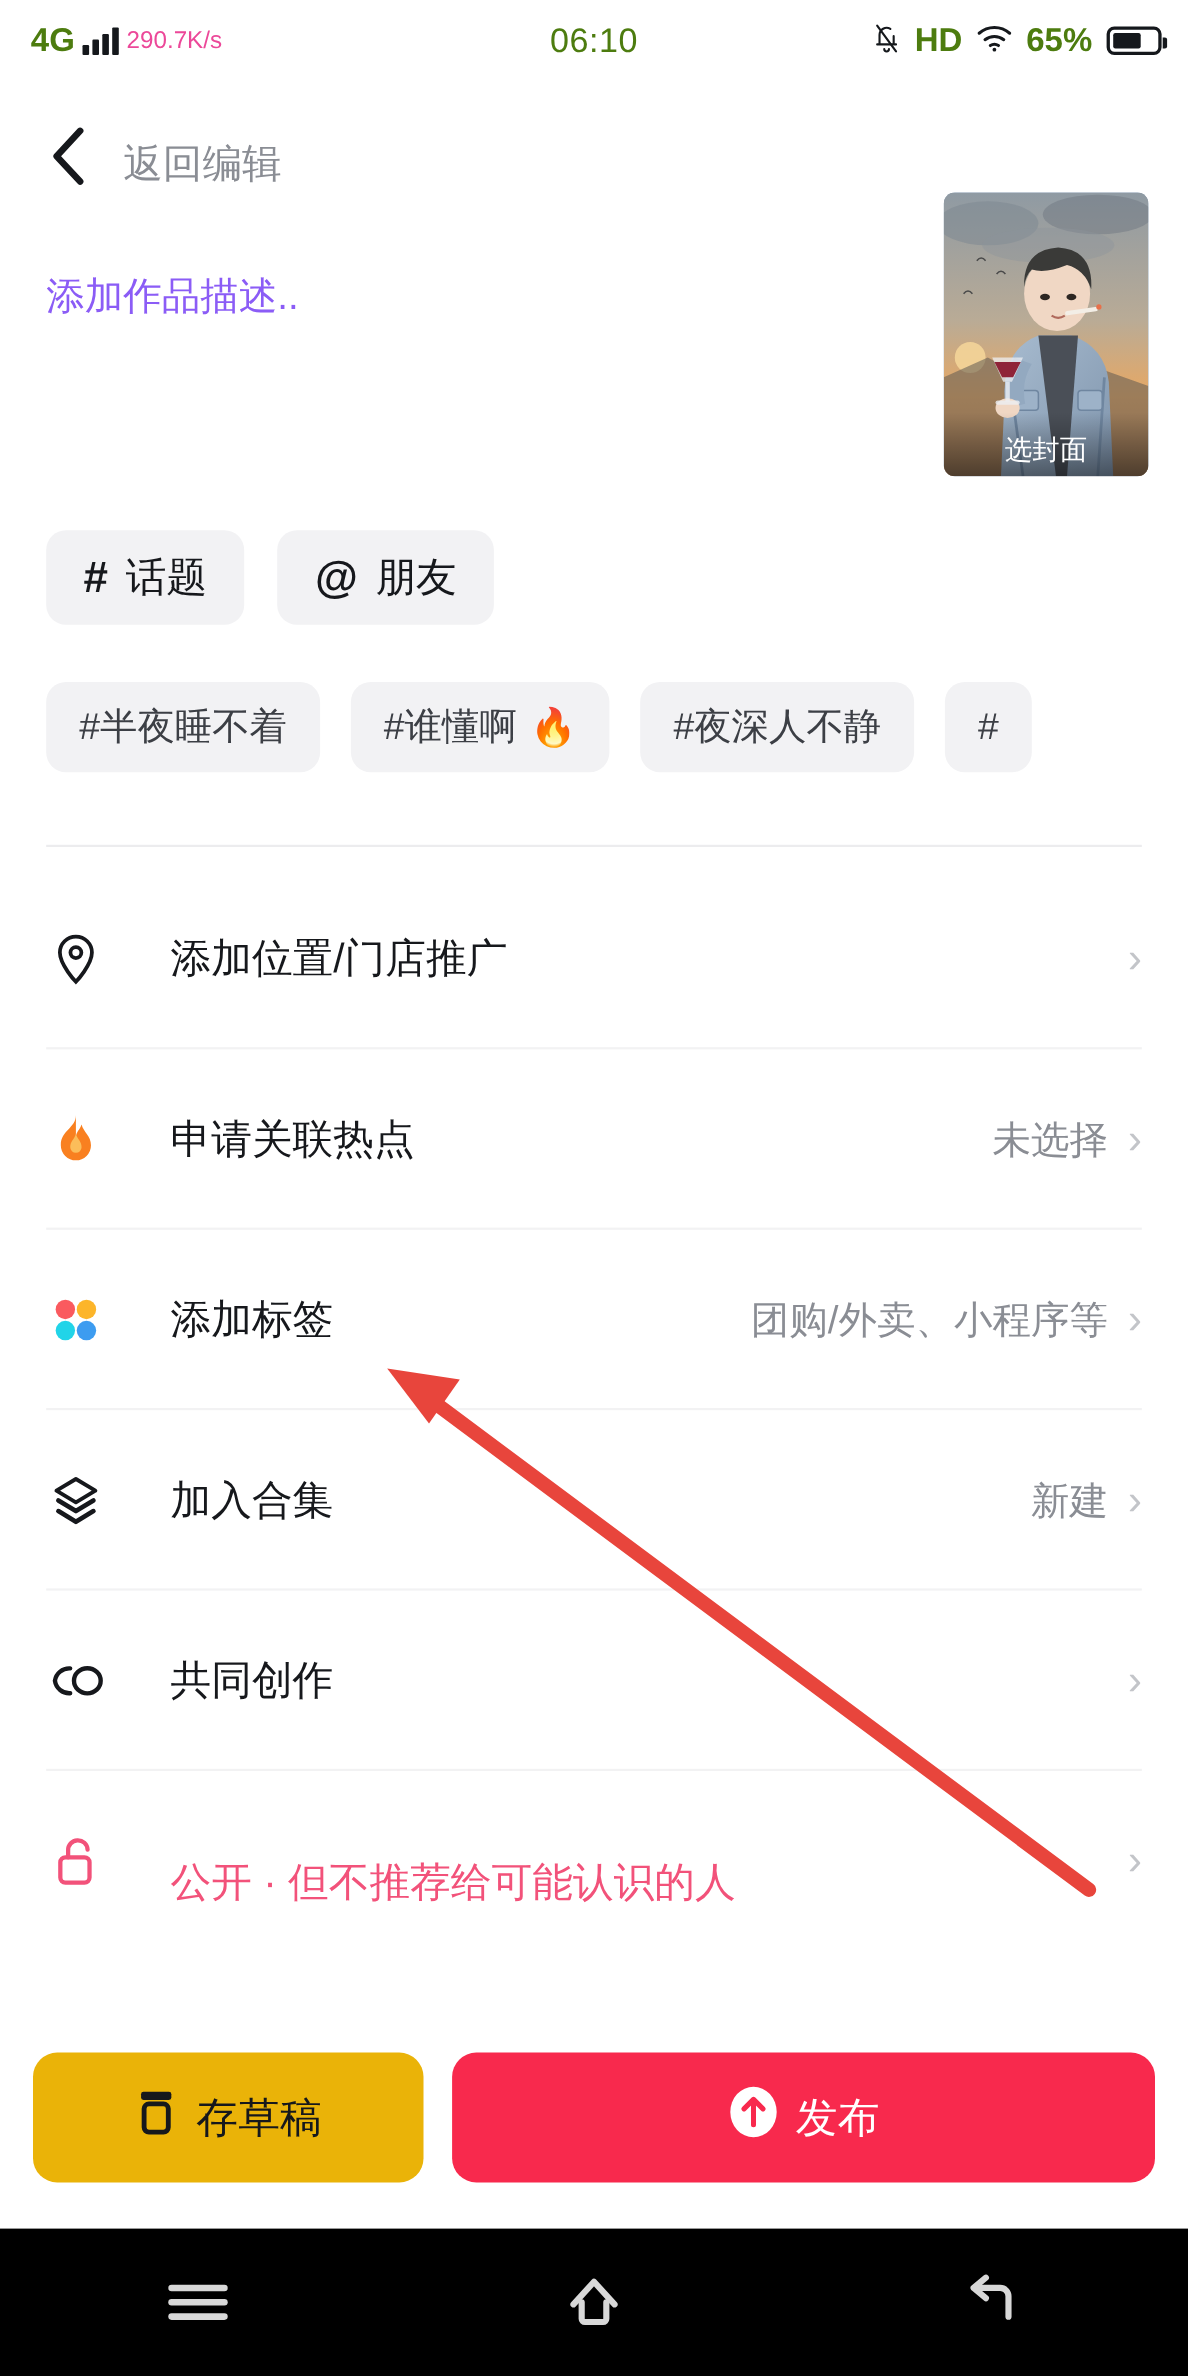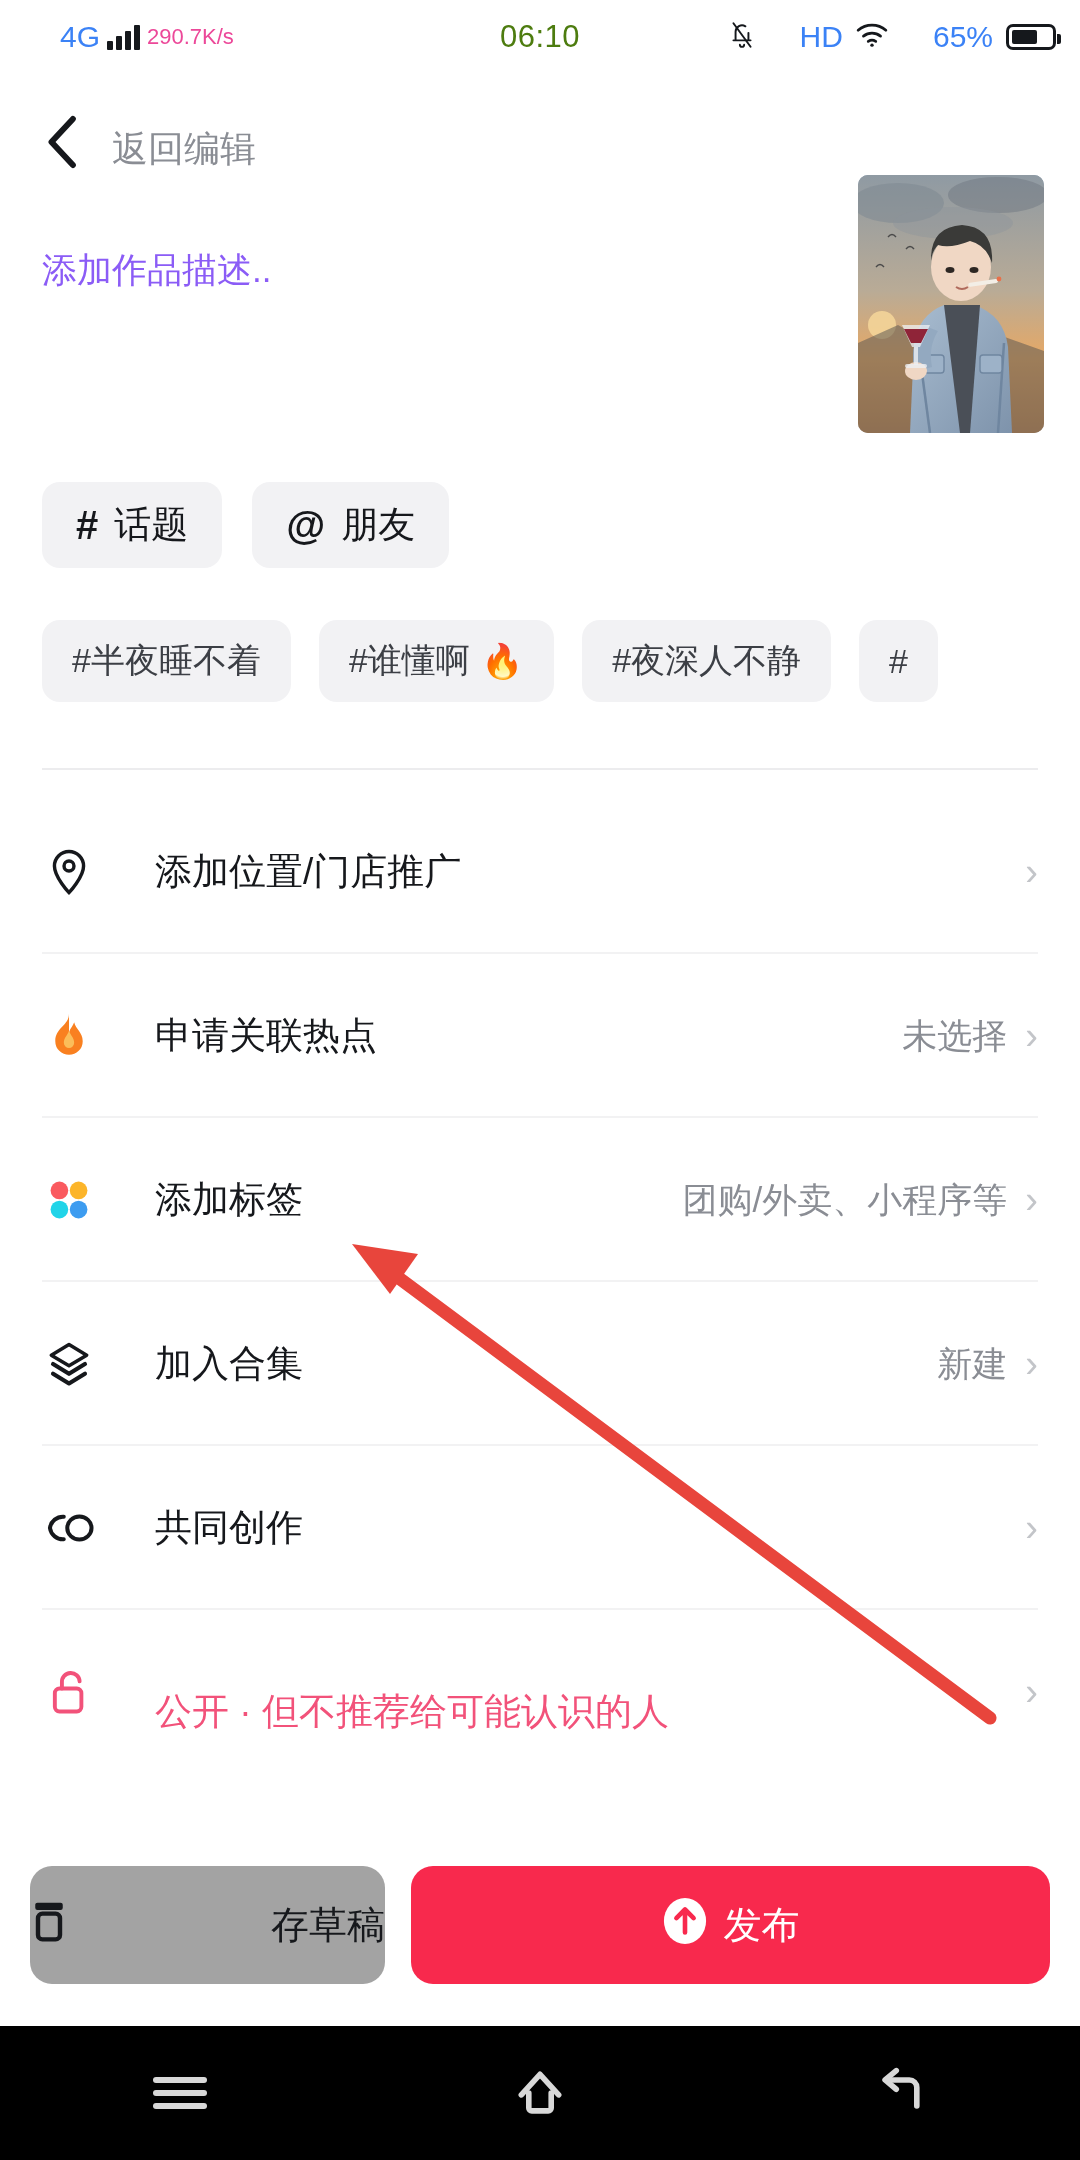--- a/index.html
+++ b/index.html
@@ -12,21 +12,21 @@
   .phone { position: relative; width: 1080px; height: 2160px; background: #fff; }
 
   
   .statusbar {
     position: absolute; top: 0; left: 0; width: 1080px; height: 74px;
     display: flex; align-items: center; color: #16181c;
   }
   .sb-left { position: absolute; left: 28px; display: flex; align-items: center; gap: 7px; }
   .sb-center { position: absolute; left: 0; width: 1080px; text-align: center; }
   .sb-right { position: absolute; right: 24px; display: flex; align-items: center; gap: 13px; }
-  .sb-text { font-size: 30px; letter-spacing: 0px; font-weight: 400; color:#3b82f6;margin-left:32px;}
+  .sb-text { font-size: 30px; letter-spacing: 0px; font-weight: 700; color:#4d7c0f;}
   .sb-net { font-size: 22px; color:#ec4899; }
   .bars { display: flex; align-items: flex-end; gap: 3px; height: 26px; }
   .bars i { display:block; width: 6px; background: #15181c; border-radius: 1px; }
   .bars i:nth-child(1){height:9px;} .bars i:nth-child(2){height:14px;}
   .bars i:nth-child(3){height:19px;} .bars i:nth-child(4){height:25px;}
   .sb-time { font-size: 31px; font-weight: 400; color:#4d7c0f; letter-spacing: .5px;}
   .batt {
     width: 50px; height: 26px; border: 3px solid #15181c; border-radius: 7px;
     position: relative; display:flex; align-items:center; padding:3px;
   }
@@ -90,22 +90,22 @@
 
   
   .annot { position:absolute; left:0; top:0; width:1080px; height:2160px; pointer-events:none; }
 
   
   .actions {
     position:absolute; left:0; bottom:160px; width:1080px; height:150px;
     display:flex; align-items:center; gap:26px; padding: 0 30px;
   }
   .btn-draft {
-    flex: 0 0 355px; height:118px; background:#a3a3a3; border-radius:22px;
-    display:flex; align-items:center; justify-content:space-between; gap:18px;
+    flex: 0 0 355px; height:118px; background:#eab308; border-radius:22px;
+    display:flex; align-items:center; justify-content:center; gap:18px;
     font-size:38px; color:#16181c;
   }
   .btn-pub {
     flex:1; height:118px; background:#f8294d; border-radius:22px;
     display:flex; align-items:center; justify-content:center; gap:16px;
     font-size:38px; color:#ffffff;
   }
 
   
   .androidnav {
@@ -210,20 +210,21 @@
       <rect x="110" y="108" width="30" height="4" rx="2" fill="#f3eee6" transform="rotate(-8 110 108)"></rect>
       <circle cx="141" cy="104" r="2.4" fill="#e8704a"></circle>
 
       <path d="M64 150 Q50 176 58 196 L74 192 Q70 172 80 156 Z" fill="#93a9c0"></path>
       <ellipse cx="58" cy="196" rx="11" ry="9" fill="#f0d7c4"></ellipse>
       <path d="M44 150 L72 150 L62 172 L54 172 Z" fill="#eceff3" opacity=".75"></path>
       <path d="M46 154 L70 154 L63 168 L53 168 Z" fill="#8f2438"></path>
       <rect x="56" y="172" width="4" height="18" fill="#eceff3" opacity=".8"></rect>
       <rect x="47" y="189" width="22" height="4" rx="2" fill="#eceff3" opacity=".8"></rect>
     </svg>
+    <div class="cover-label">选封面</div>
   </div>
 
   <div class="chiprow">
     <div class="chip">
       <span class="sym">#</span>
       <span>话题</span>
     </div>
     <div class="chip">
       <span class="sym">@</span>
       <span>朋友</span>

